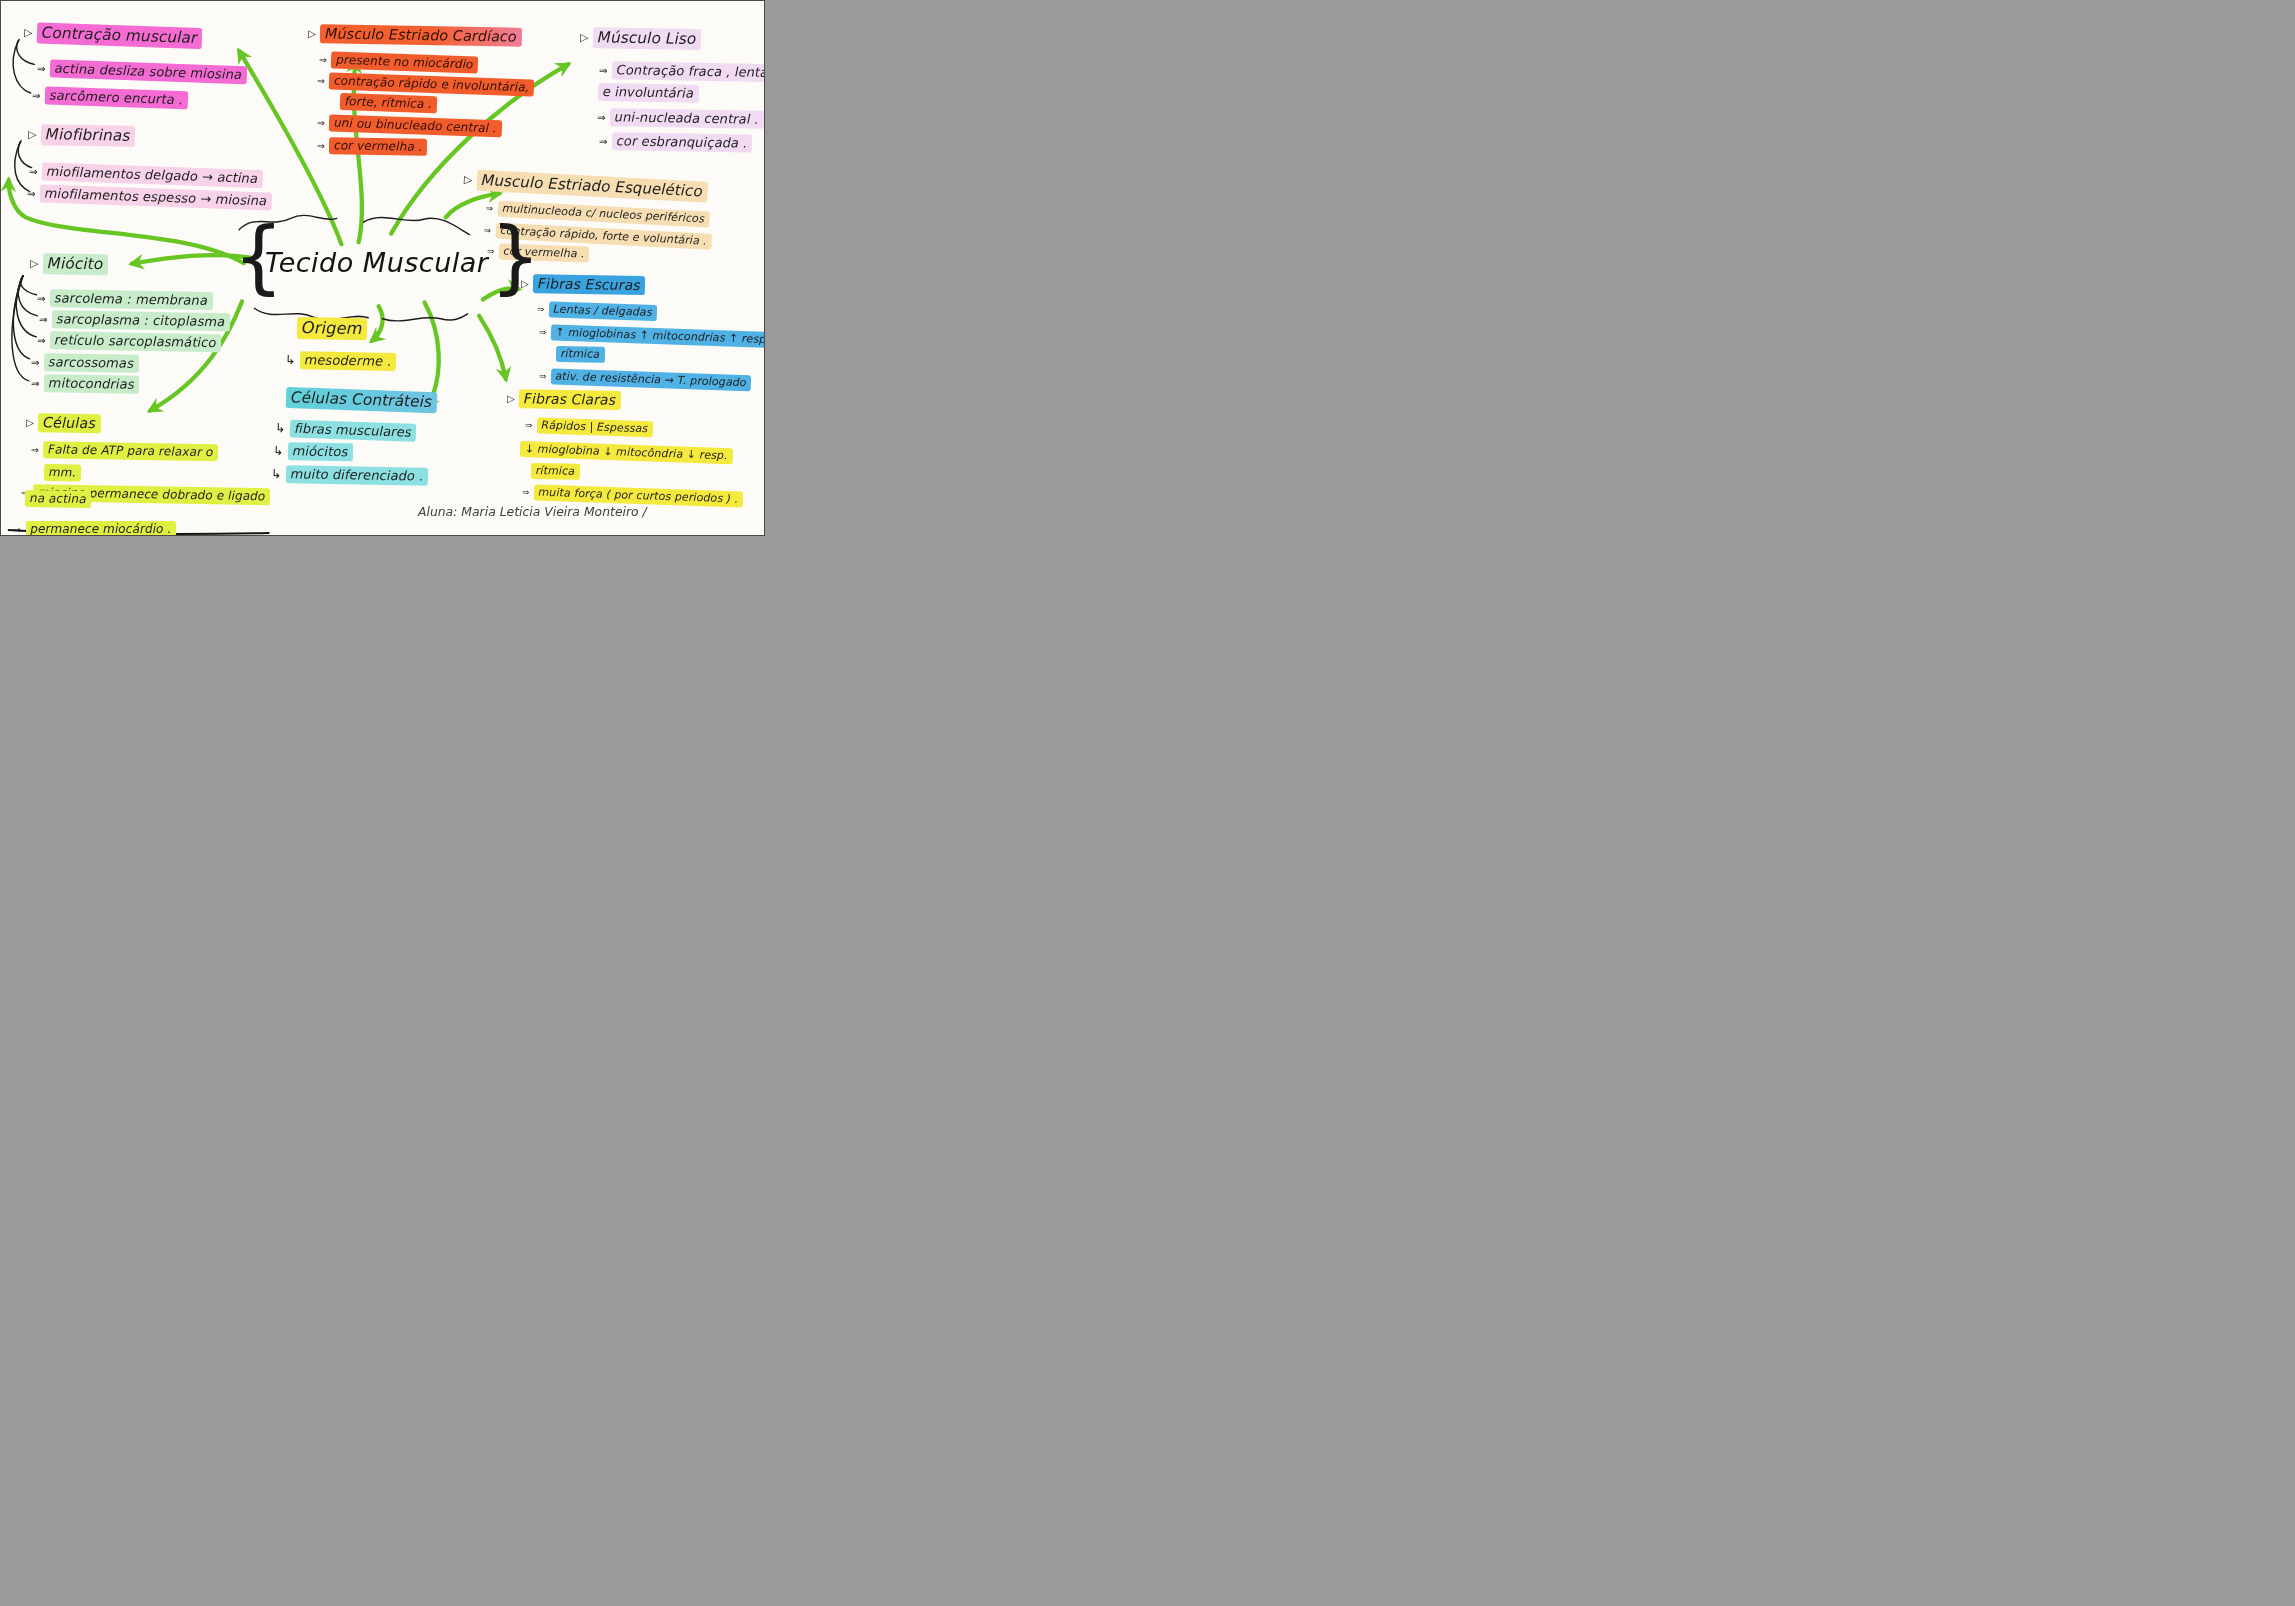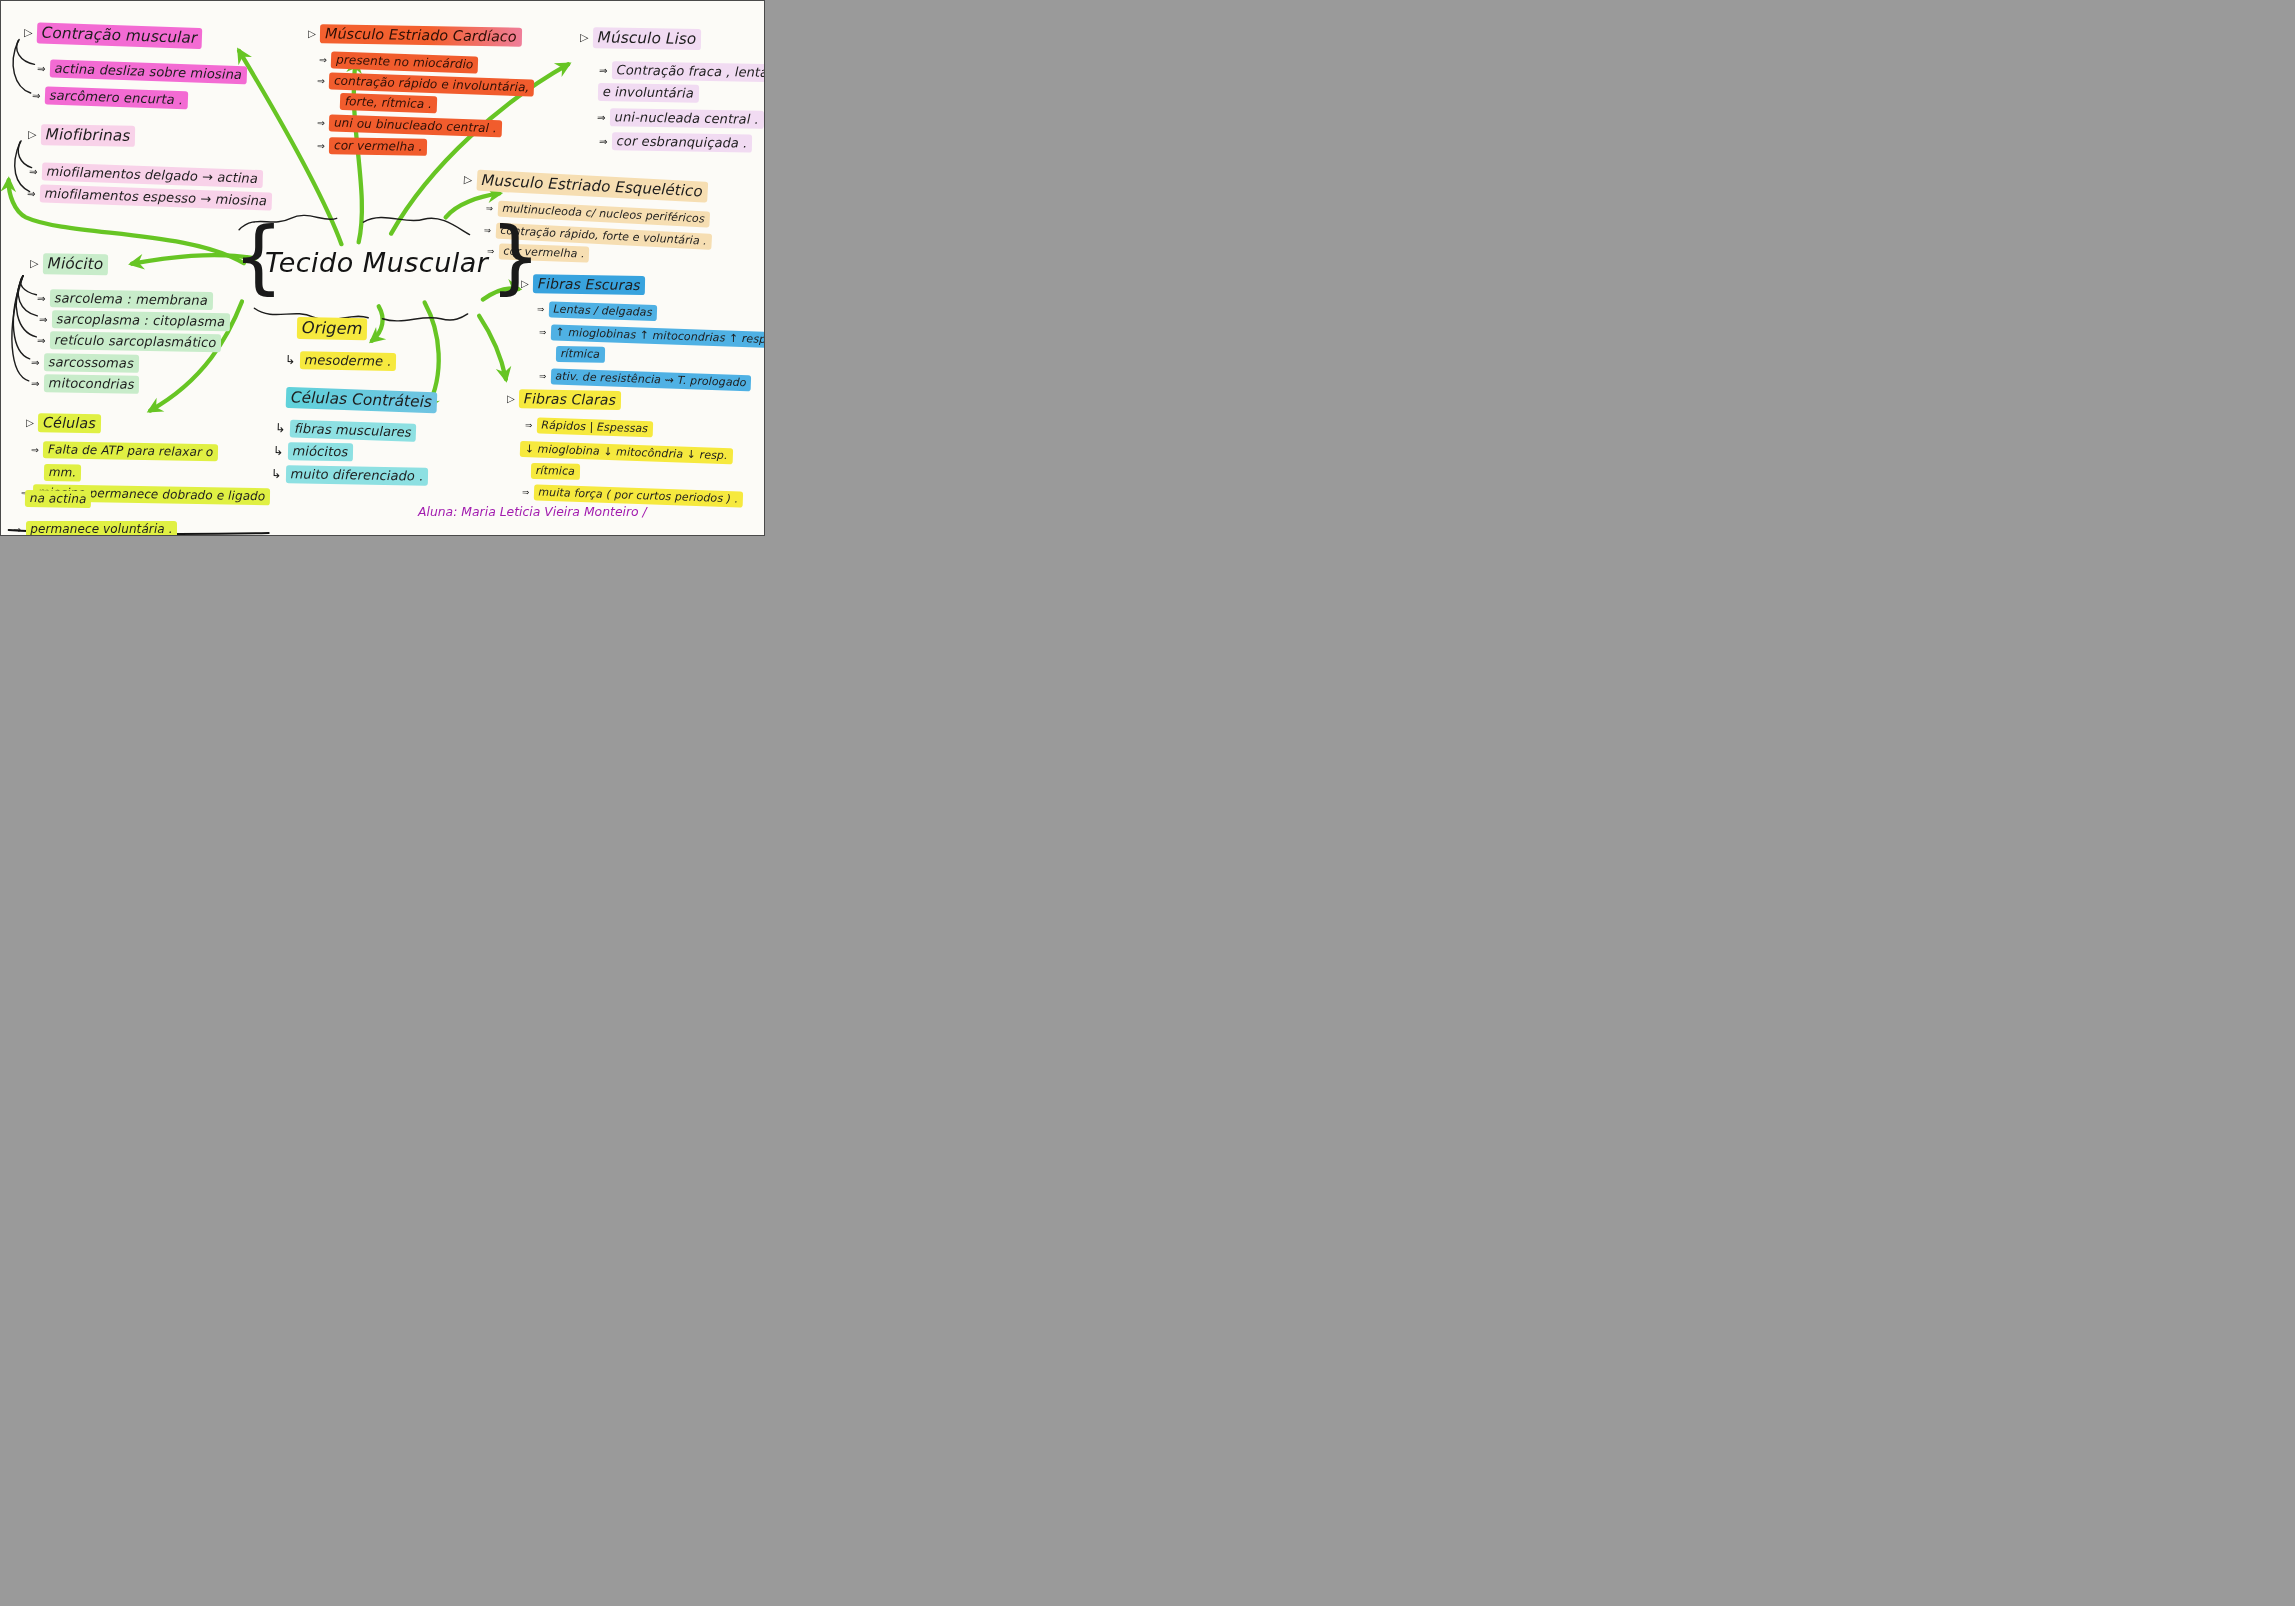--- a/index.html
+++ b/index.html
@@ -52,21 +52,21 @@
     position:absolute;left:264px;top:246px;z-index:2;
     font-size:27px;font-style:italic;letter-spacing:0.5px;color:#141414;
     white-space:nowrap;
   }
   .brace{
     position:absolute;z-index:2;color:#1a1a1a;
     font-size:80px;line-height:1;font-style:normal;font-weight:normal;
   }
   .signature{
     position:absolute;left:417px;top:503px;z-index:2;
-    font-size:12.4px;font-style:italic;white-space:nowrap;color:#a21caf;
+    font-size:12.4px;font-style:italic;white-space:nowrap;color:#404040;
   }
   svg.overlay{position:absolute;left:0;top:0;z-index:1;pointer-events:none;}
   .g{fill:none;stroke:#67c524;stroke-width:9;stroke-linecap:round;}
   .k{fill:none;stroke:#1c1c1c;stroke-width:3;stroke-linecap:round;}
   .edge{fill:none;stroke:#141414;stroke-width:4;stroke-linecap:round;}
 </style>
 </head>
 <body>
 
 <div class="board">
@@ -281,20 +281,20 @@
     <div class="line med r1" style="left:25px;top:52px">
       <span class="hl">mm.</span>
     </div>
     <div class="line med r1" style="left:1.9px;top:72px">
       <span class="bl bl-dbl"></span><span class="hl">miosina permanece dobrado e ligado</span>
     </div>
     <div class="line med r1" style="left:5.7px;top:78px">
       <span class="hl">na actina</span>
     </div>
     <div class="line med" style="left:-5.7px;top:109px">
-      <span class="bl bl-dbl"></span><span class="hl">permanece voluntária .</span>
+      <span class="bl bl-dbl"></span><span class="hl">permanece miocárdio .</span>
     </div>
   </div>
 
   <div class="signature">Aluna: Maria Leticia Vieira Monteiro /</div>
 
 </div>
 
 
 </body></html>

